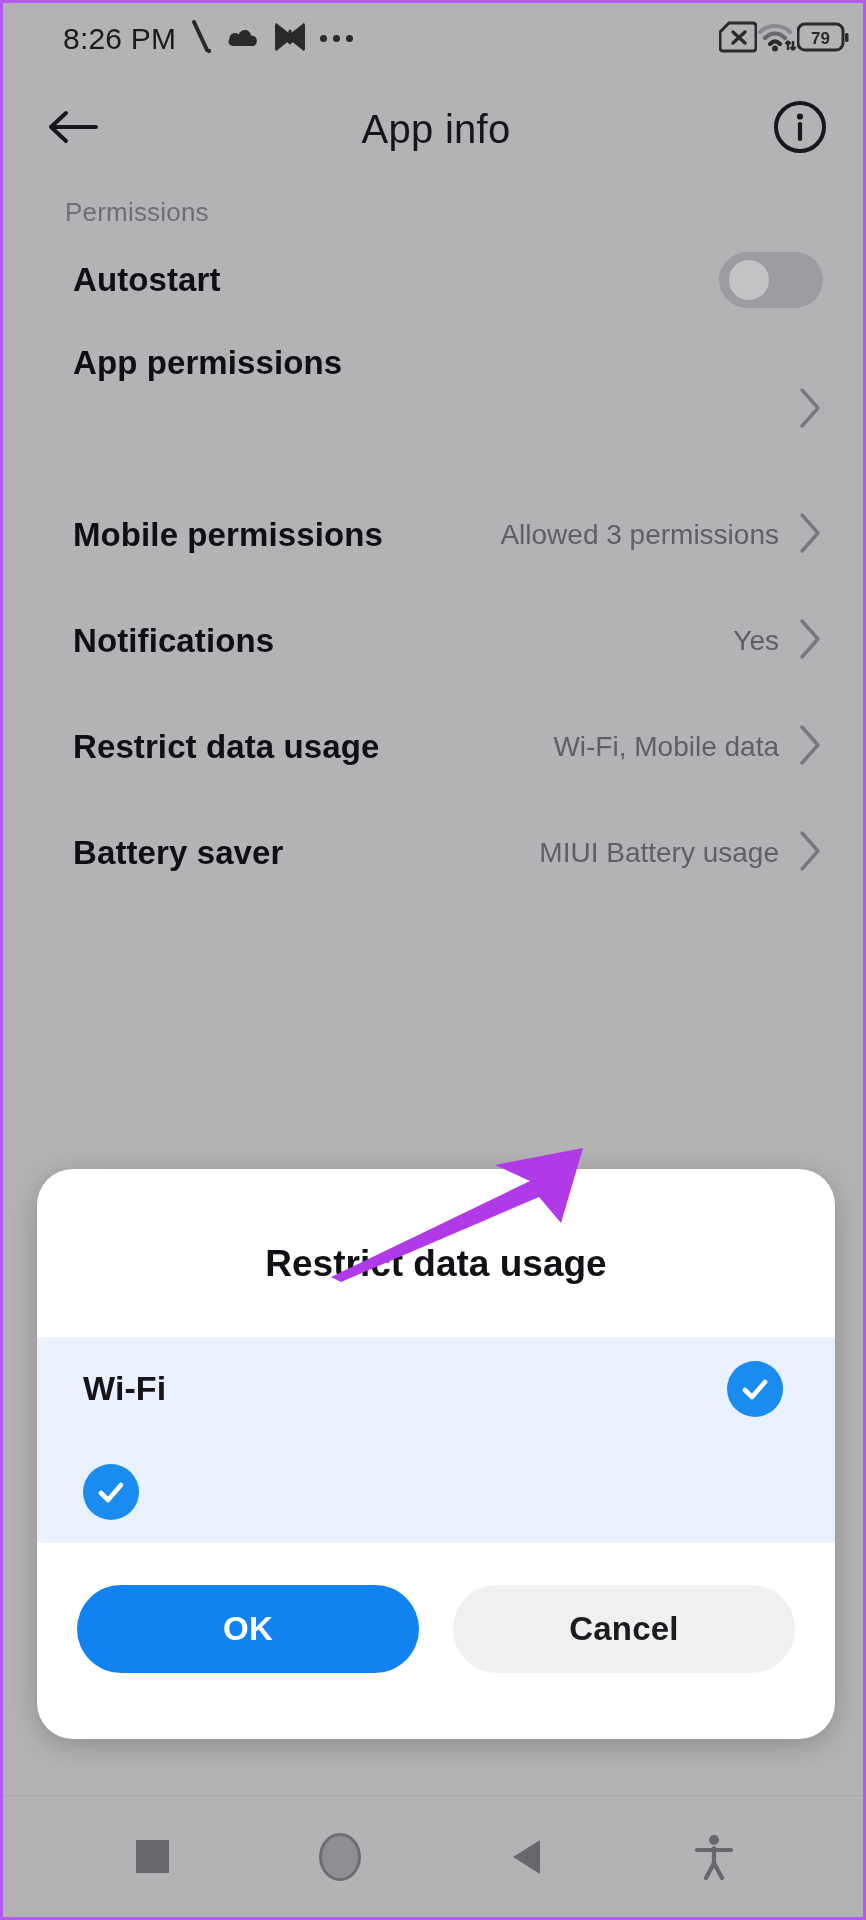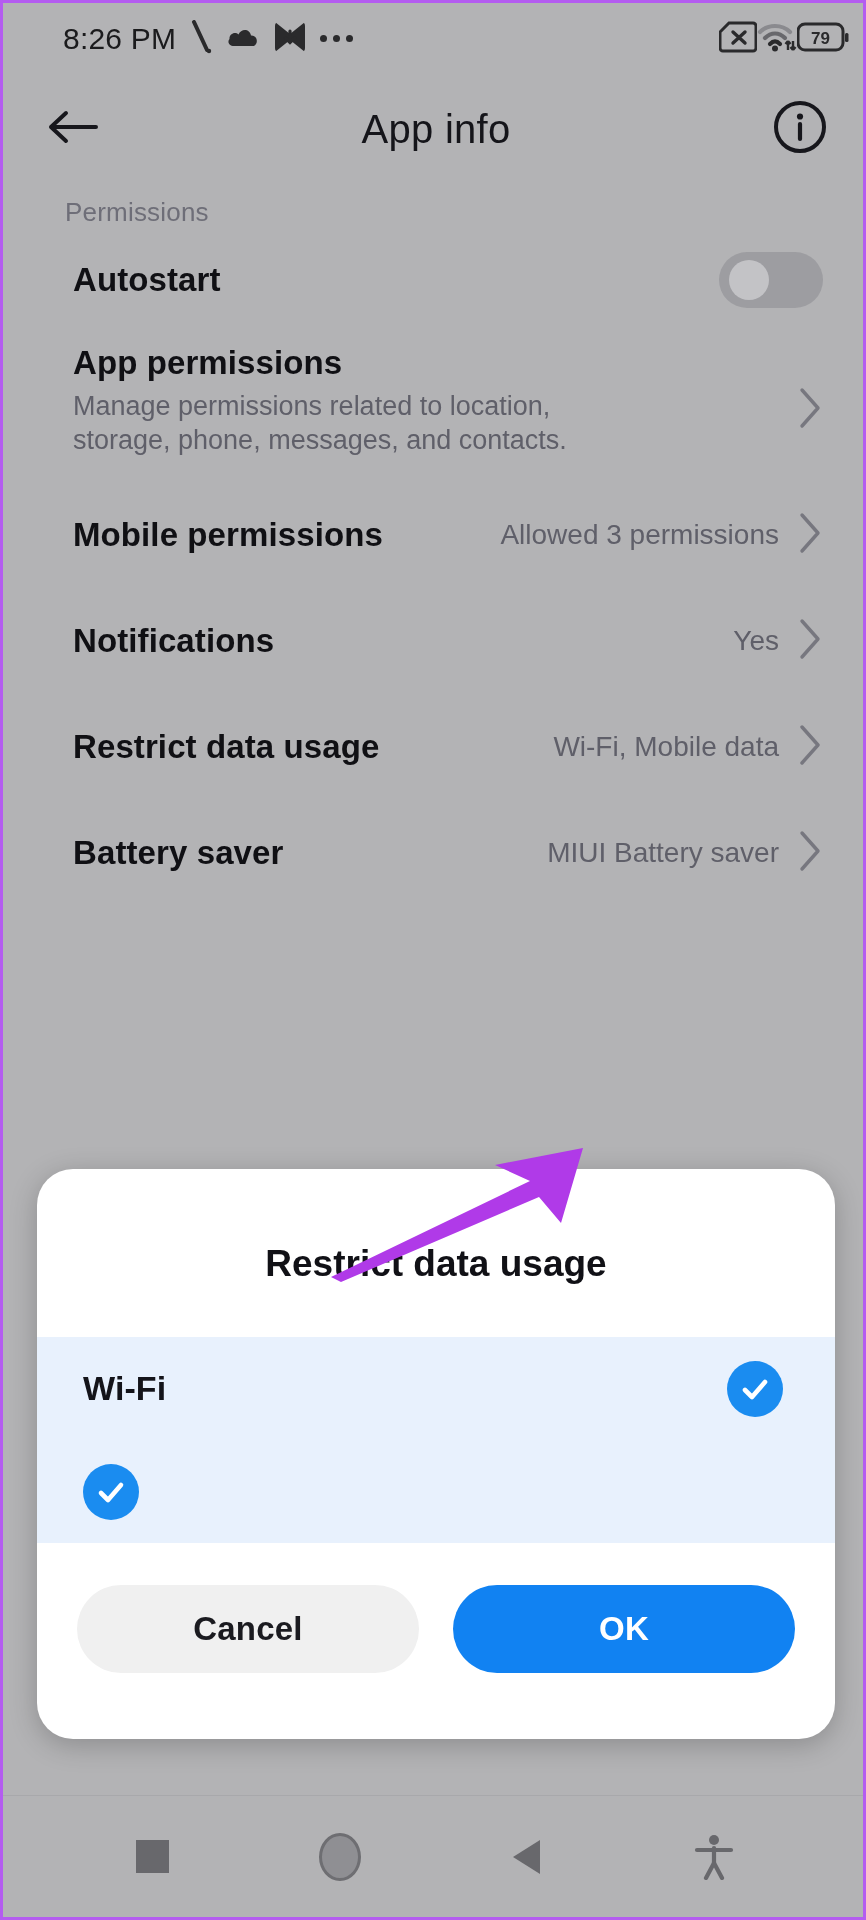--- a/index.html
+++ b/index.html
@@ -243,21 +243,20 @@
         <div class="row-title">Autostart</div>
       </div>
       <div id="toggle-autostart">
         <div class="knob"></div>
       </div>
     </div>
 
     <div class="row r-apppermissions" style="padding-top:12px;">
       <div class="row-main">
         <div class="row-title">App permissions</div>
-        <div class="row-sub">Manage permissions related to location, storage, phone, messages, and contacts.</div>
       </div>
       <span class="chev" style="margin-top:42px;">
         <svg width="26" height="44" viewBox="0 0 26 44">
           <path d="M5 4 L21 22 L5 40" stroke="#77777f" stroke-width="3.4" fill="none" stroke-linecap="round" stroke-linejoin="round"></path>
         </svg>
       </span>
     </div>
 
     <div class="row r-valrow">
       <div class="row-main">
@@ -292,21 +291,21 @@
         <svg width="26" height="44" viewBox="0 0 26 44">
           <path d="M5 4 L21 22 L5 40" stroke="#77777f" stroke-width="3.4" fill="none" stroke-linecap="round" stroke-linejoin="round"></path>
         </svg>
       </span>
     </div>
 
     <div class="row r-valrow">
       <div class="row-main">
         <div class="row-title">Battery saver</div>
       </div>
-      <div class="row-value">MIUI Battery saver</div>
+      <div class="row-value">MIUI Battery usage</div>
       <span class="chev">
         <svg width="26" height="44" viewBox="0 0 26 44">
           <path d="M5 4 L21 22 L5 40" stroke="#77777f" stroke-width="3.4" fill="none" stroke-linecap="round" stroke-linejoin="round"></path>
         </svg>
       </span>
     </div>
   </div>
 
   <div id="dialog">
     <div id="dialog-title">Restrict data usage</div>
@@ -323,22 +322,22 @@
       <div class="opt">
         <span class="check">
           <svg width="34" height="34" viewBox="0 0 34 34">
             <path d="M7 18 L14 25 L27 10" stroke="#ffffff" stroke-width="4.6" fill="none" stroke-linecap="round" stroke-linejoin="round"></path>
           </svg>
         </span>
       </div>
     </div>
 
     <div id="dialog-actions">
+      <button class="btn" id="btn-ok">OK</button>
       <button class="btn" id="btn-cancel">Cancel</button>
-      <button class="btn" id="btn-ok">OK</button>
     </div>
   </div>
 
   <svg id="arrow-annotation" viewBox="0 0 280 140">
     <path d="M6 134 L205 38 L170 22 L258 5 L236 80 L214 54 L16 139 Z" fill="#b03ae8"></path>
   </svg>
 
   <div id="navbar">
     <div class="nav-btn" id="nav-recents">
         <i></i>

